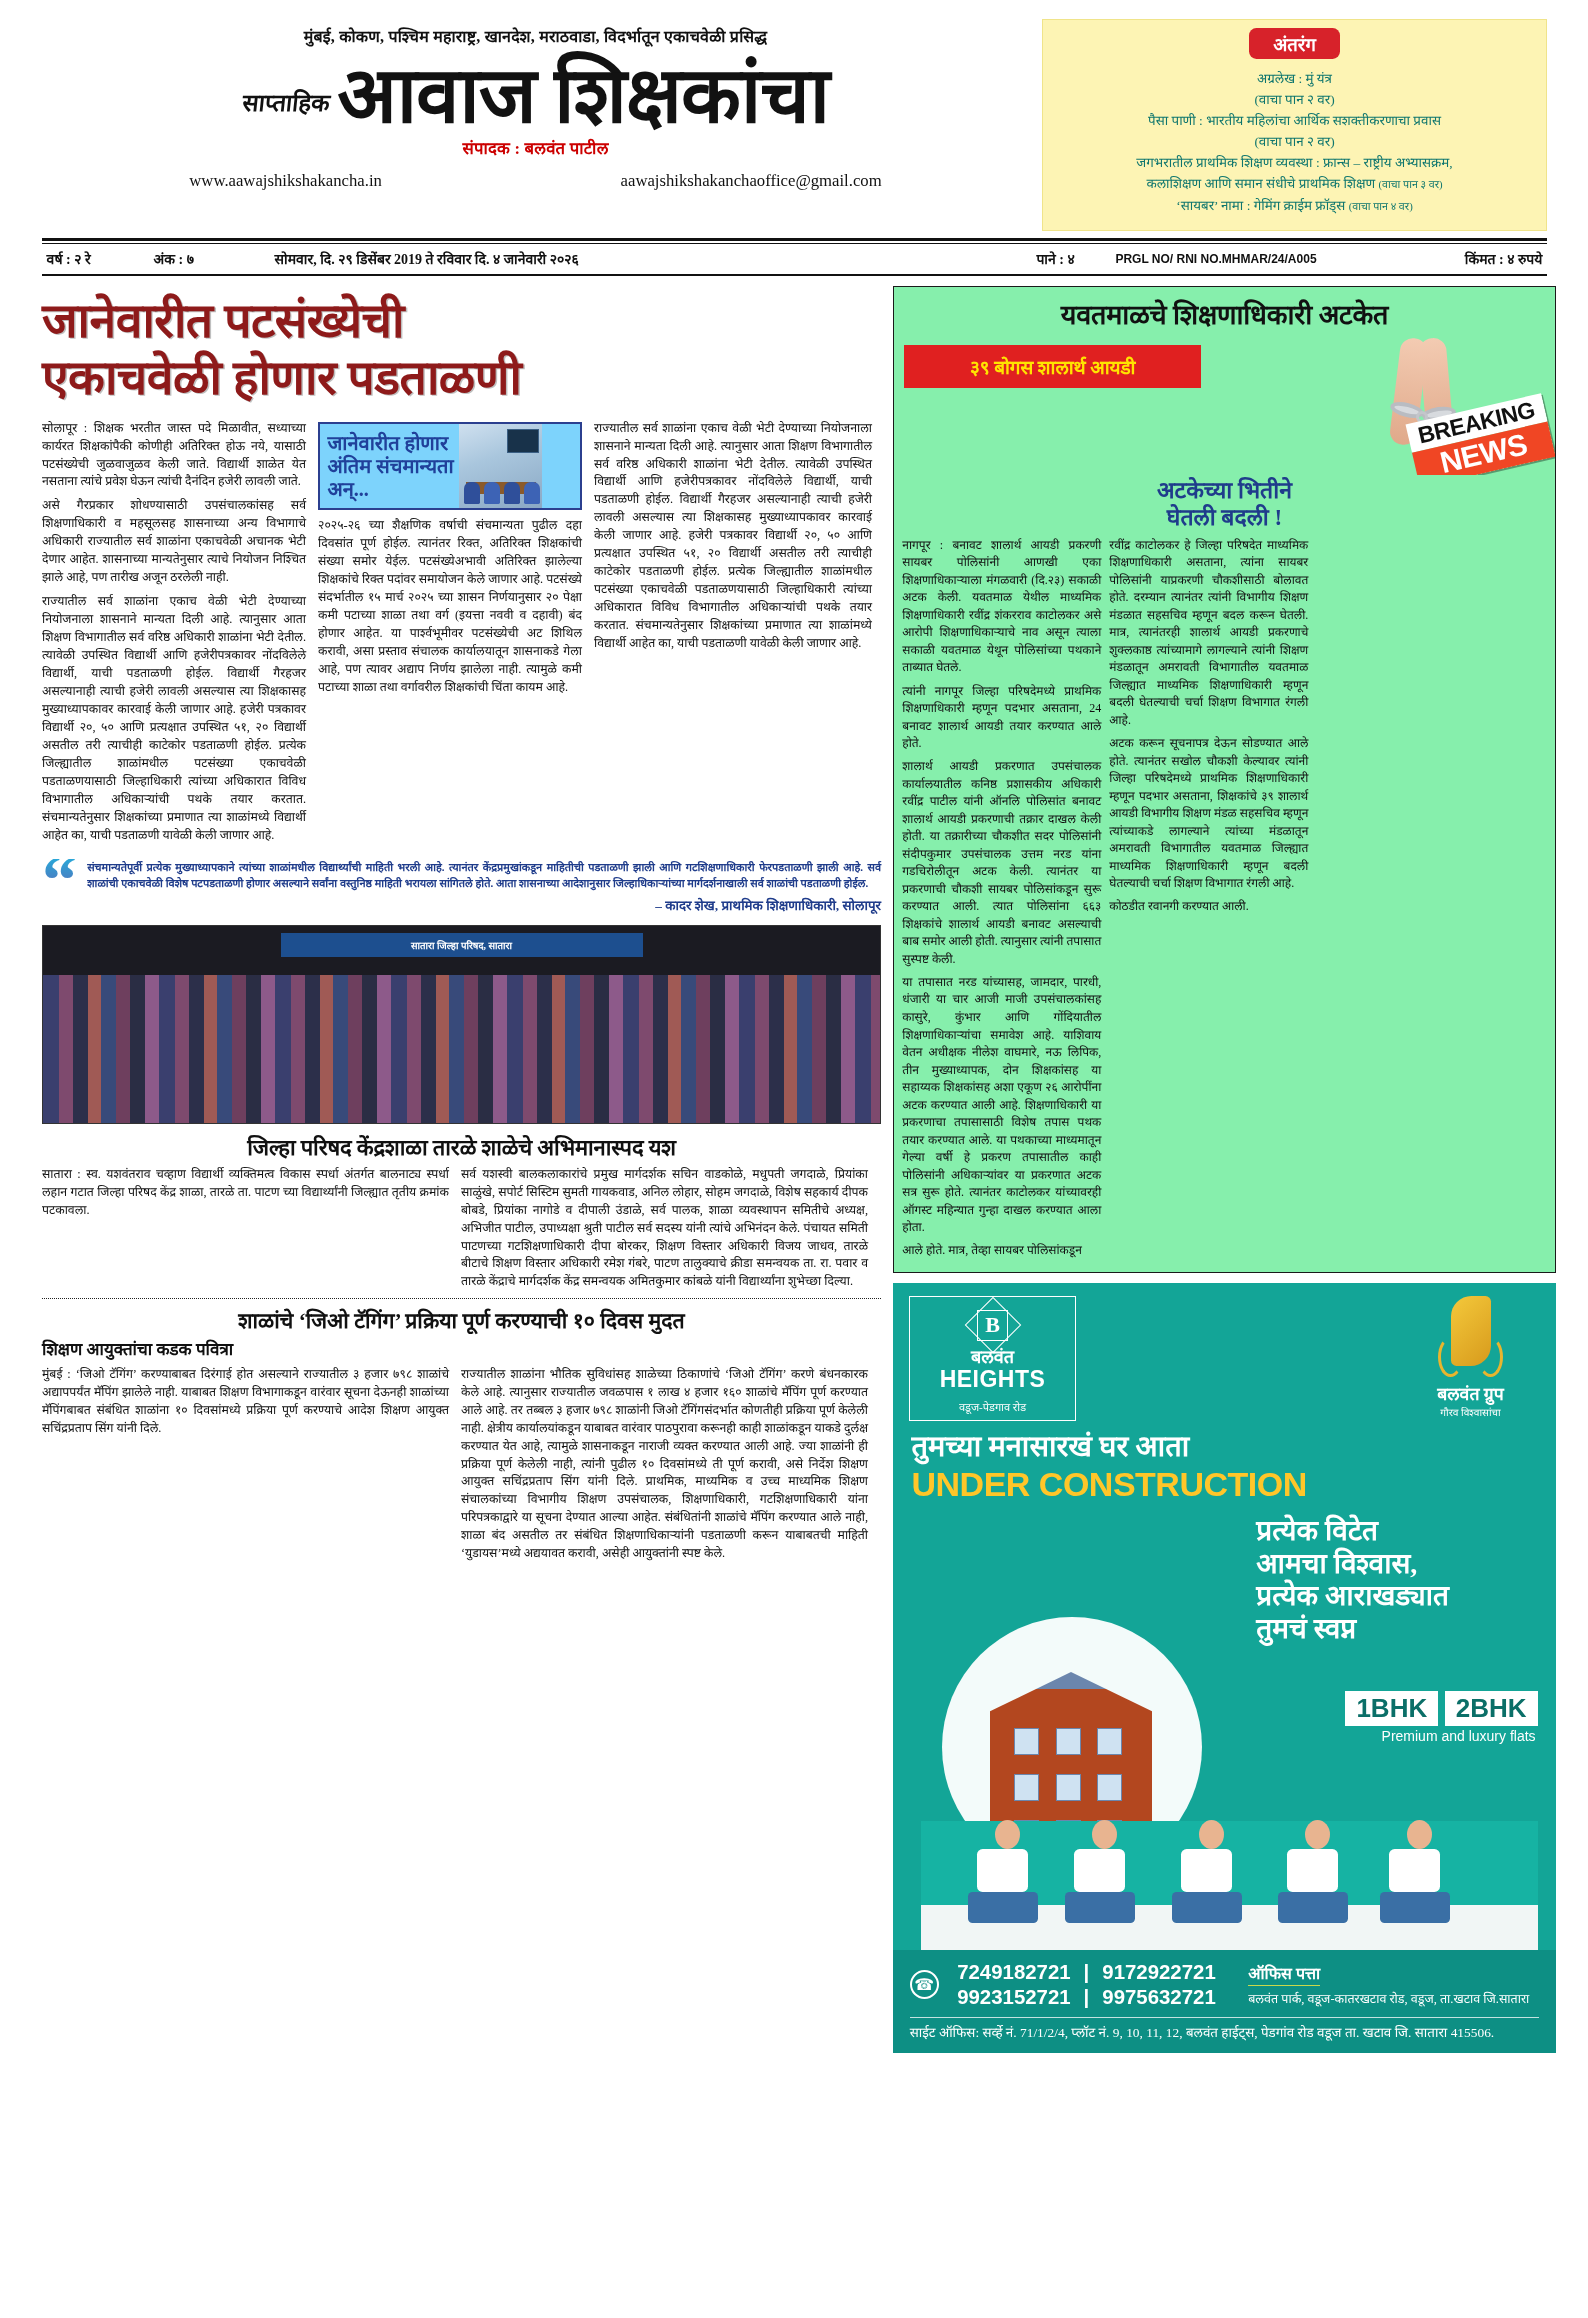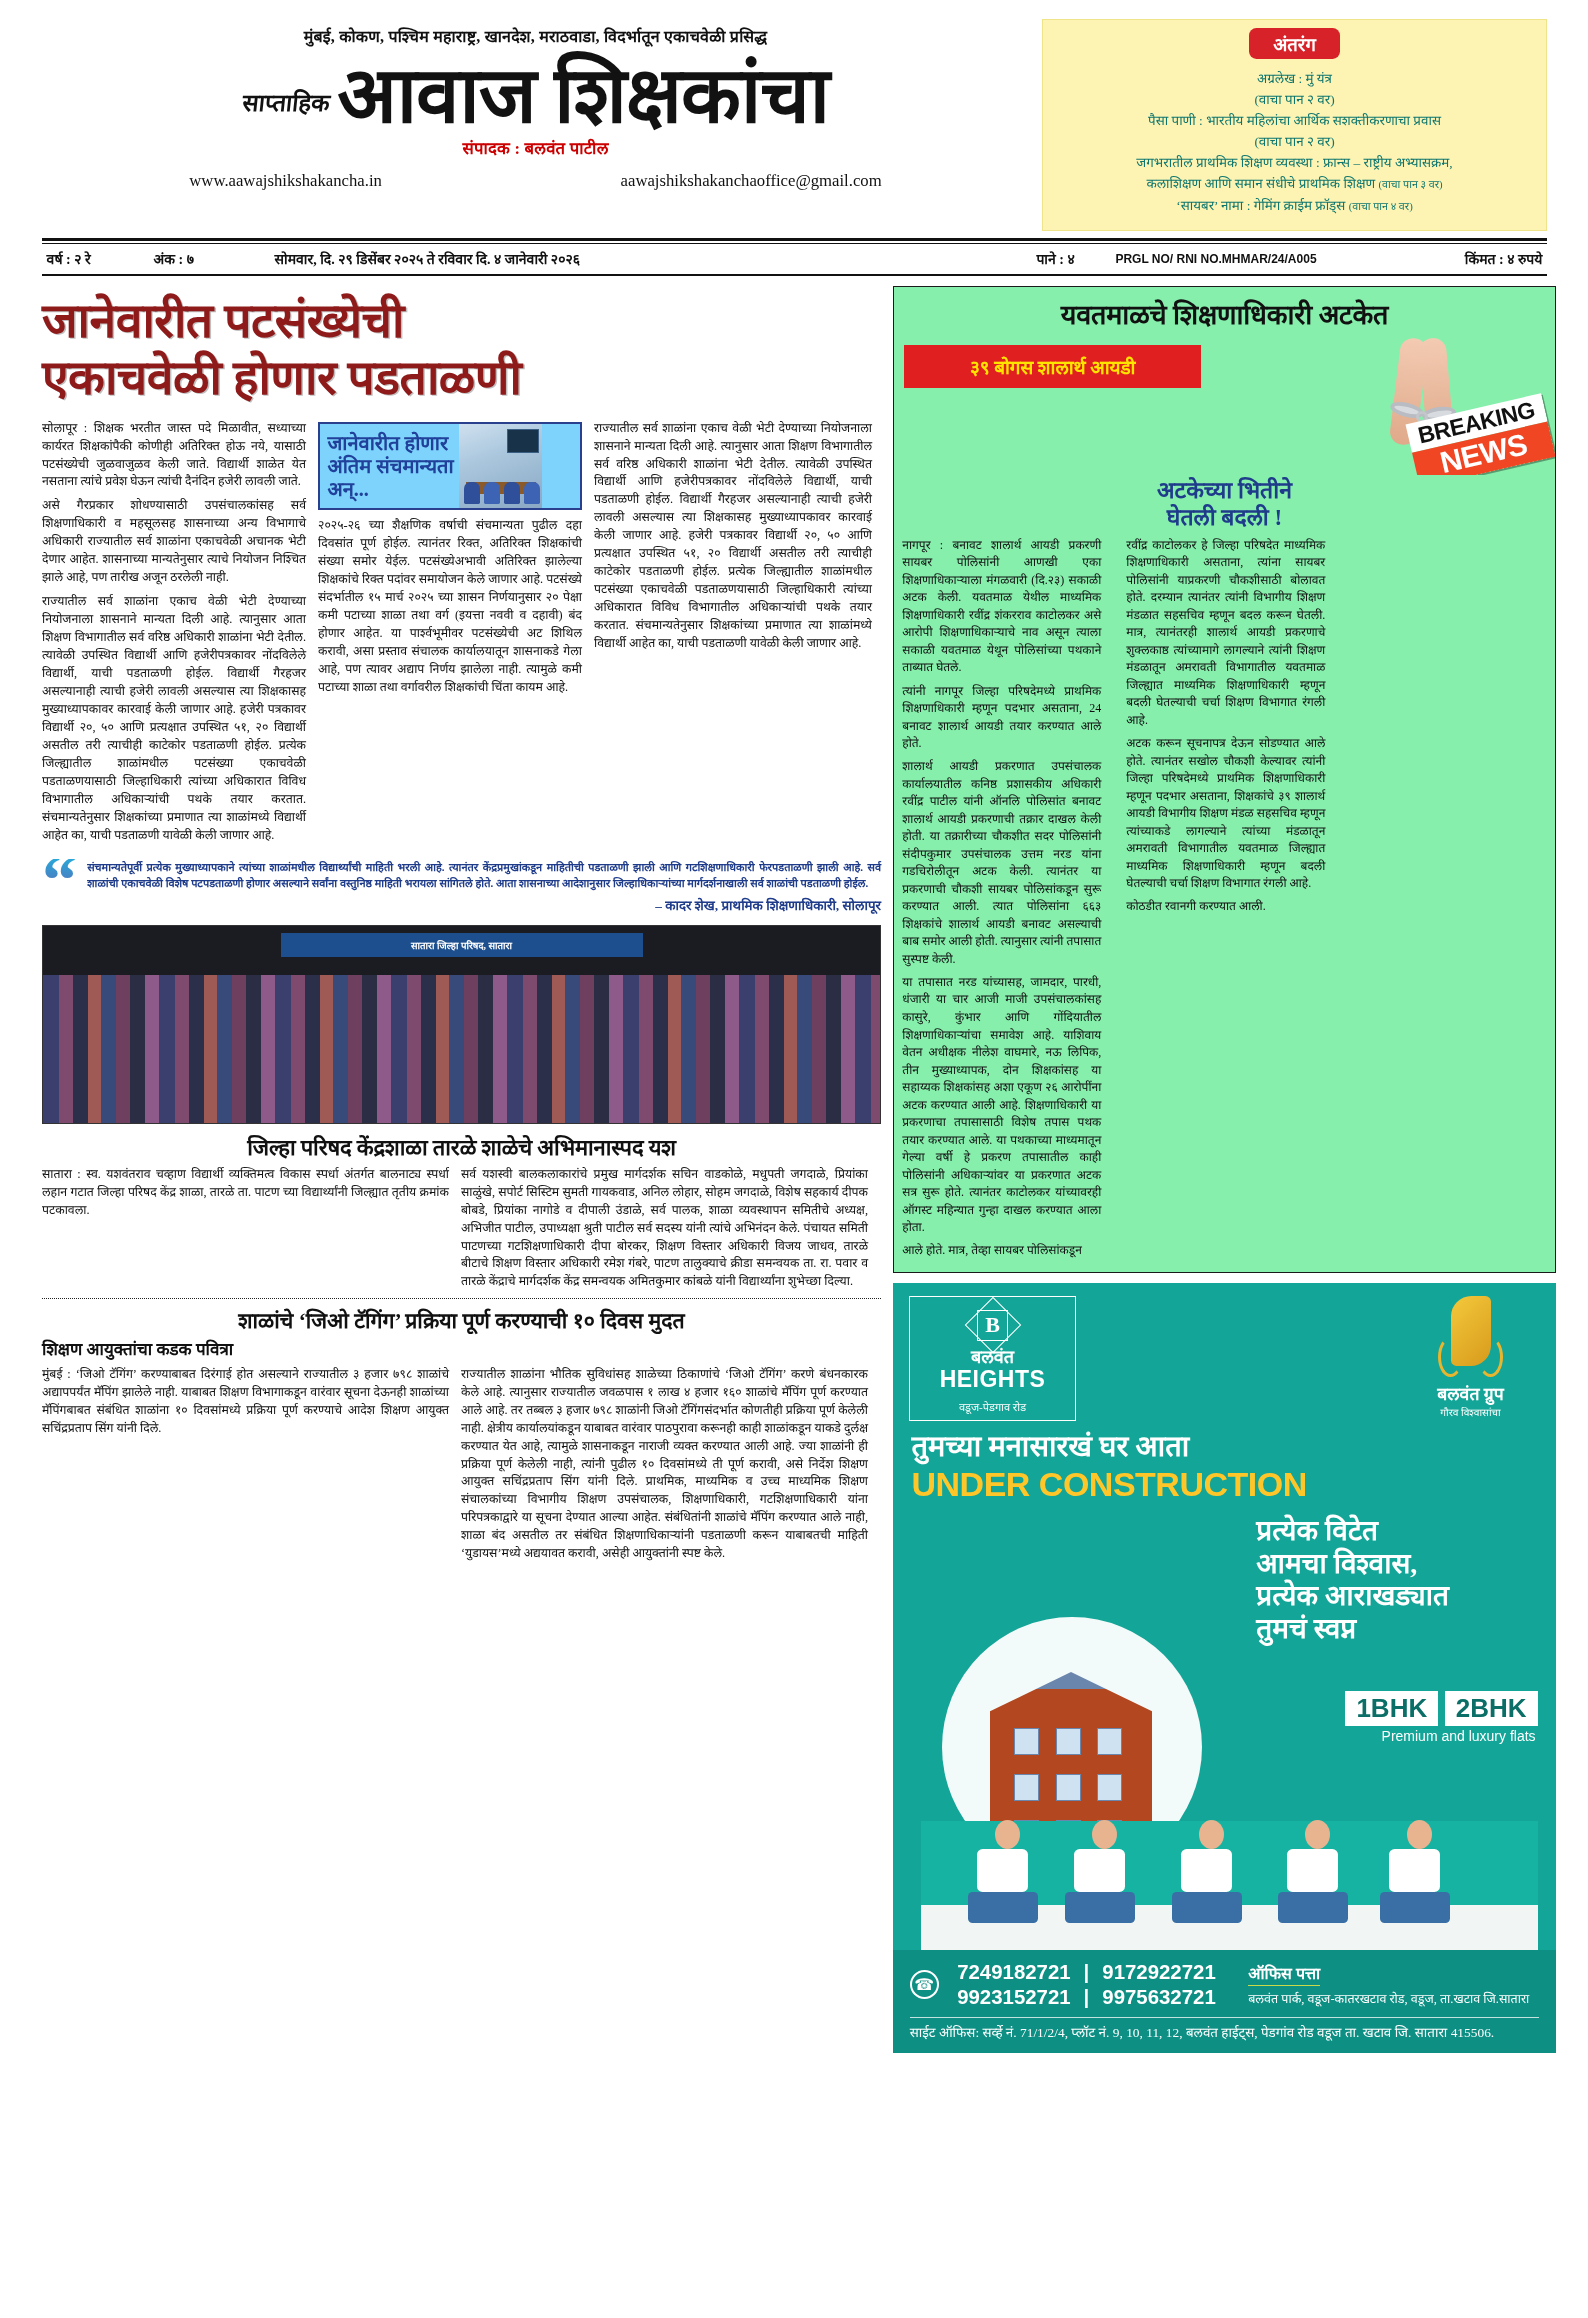--- a/index.html
+++ b/index.html
@@ -136,21 +136,21 @@
   .breaking {
     position: absolute; right: 4.6px; bottom: 2.8px; width: 139px; transform: rotate(-13deg);
     box-shadow: 1.4px 1.9px 0 rgba(0,0,0,.35);
   }
   .breaking .bk { background: #ffffff; color: #111; font-family: "Liberation Sans", sans-serif;
                   font-weight: 700; font-size: 23px; text-align: center; padding: 0.9px 0; letter-spacing: -0.5px; }
   .breaking .nw { background: #f04624; color: #ffffff; font-family: "Liberation Sans", sans-serif;
                   font-weight: 700; font-size: 30px; text-align: center; padding: 0 0 1.9px 0; letter-spacing: -0.5px; }
 
   .nc-sub { color: #1f3c8b; font-size: 23px; font-weight: 700; text-align: center; line-height: 1.16; padding: 2.8px 5.6px 5.6px 5.6px; }
-  .nc-cols { display: flex; gap: 25px; padding: 0 8.3px; }
+  .nc-cols { display: flex; gap: 8px; padding: 0 8.3px; }
   .nc-col { width: 199px; font-size: 12px; line-height: 1.46; text-align: justify; }
   .nc-col p { margin-bottom: 5.6px; }
 
   
   .ad { background: #13a597; margin-top: 10.2px; color: #fff; position: relative; overflow: hidden; height: 770px; }
   .ad-top { display: flex; justify-content: space-between; align-items: flex-start; padding: 13px 16px 0 16px; }
   .logo-box { border: 1.4px solid #ffffff; padding: 8.3px 12px 6.5px 12px; text-align: center; width: 167px; }
   .logo-b { width: 40px; height: 40px; margin: 0 auto 2.8px auto; position: relative; }
   .logo-b .di { position:absolute; inset:0; border:1.4px solid #fff; transform: rotate(45deg); }
   .logo-b .di2 { position:absolute; inset:4.6px; border:1.4px solid #fff; }
@@ -255,21 +255,21 @@
         <span class="pg">(वाचा पान ४ वर)</span>
       </div>
     </div>
   </div>
 
   <div class="rule-thick"></div>
 
   <div class="infobar">
     <div class="seg ib-year">वर्ष : २ रे</div>
     <div class="seg ib-issue">अंक : ७</div>
-    <div class="seg ib-date">सोमवार, दि. २९ डिसेंबर २०२५ ते रविवार दि. ४ जानेवारी २०२६</div>
+    <div class="seg ib-date">सोमवार, दि. २९ डिसेंबर 2019 ते रविवार दि. ४ जानेवारी २०२६</div>
     <div class="seg ib-pages">पाने : ४</div>
     <div class="seg ib-rni">PRGL NO/ RNI NO.MHMAR/24/A005</div>
     <div class="seg ib-price">किंमत : ४ रुपये</div>
   </div>
 
   <div class="main">
 
     <div class="left-zone">
 
       <div class="lead-head">

